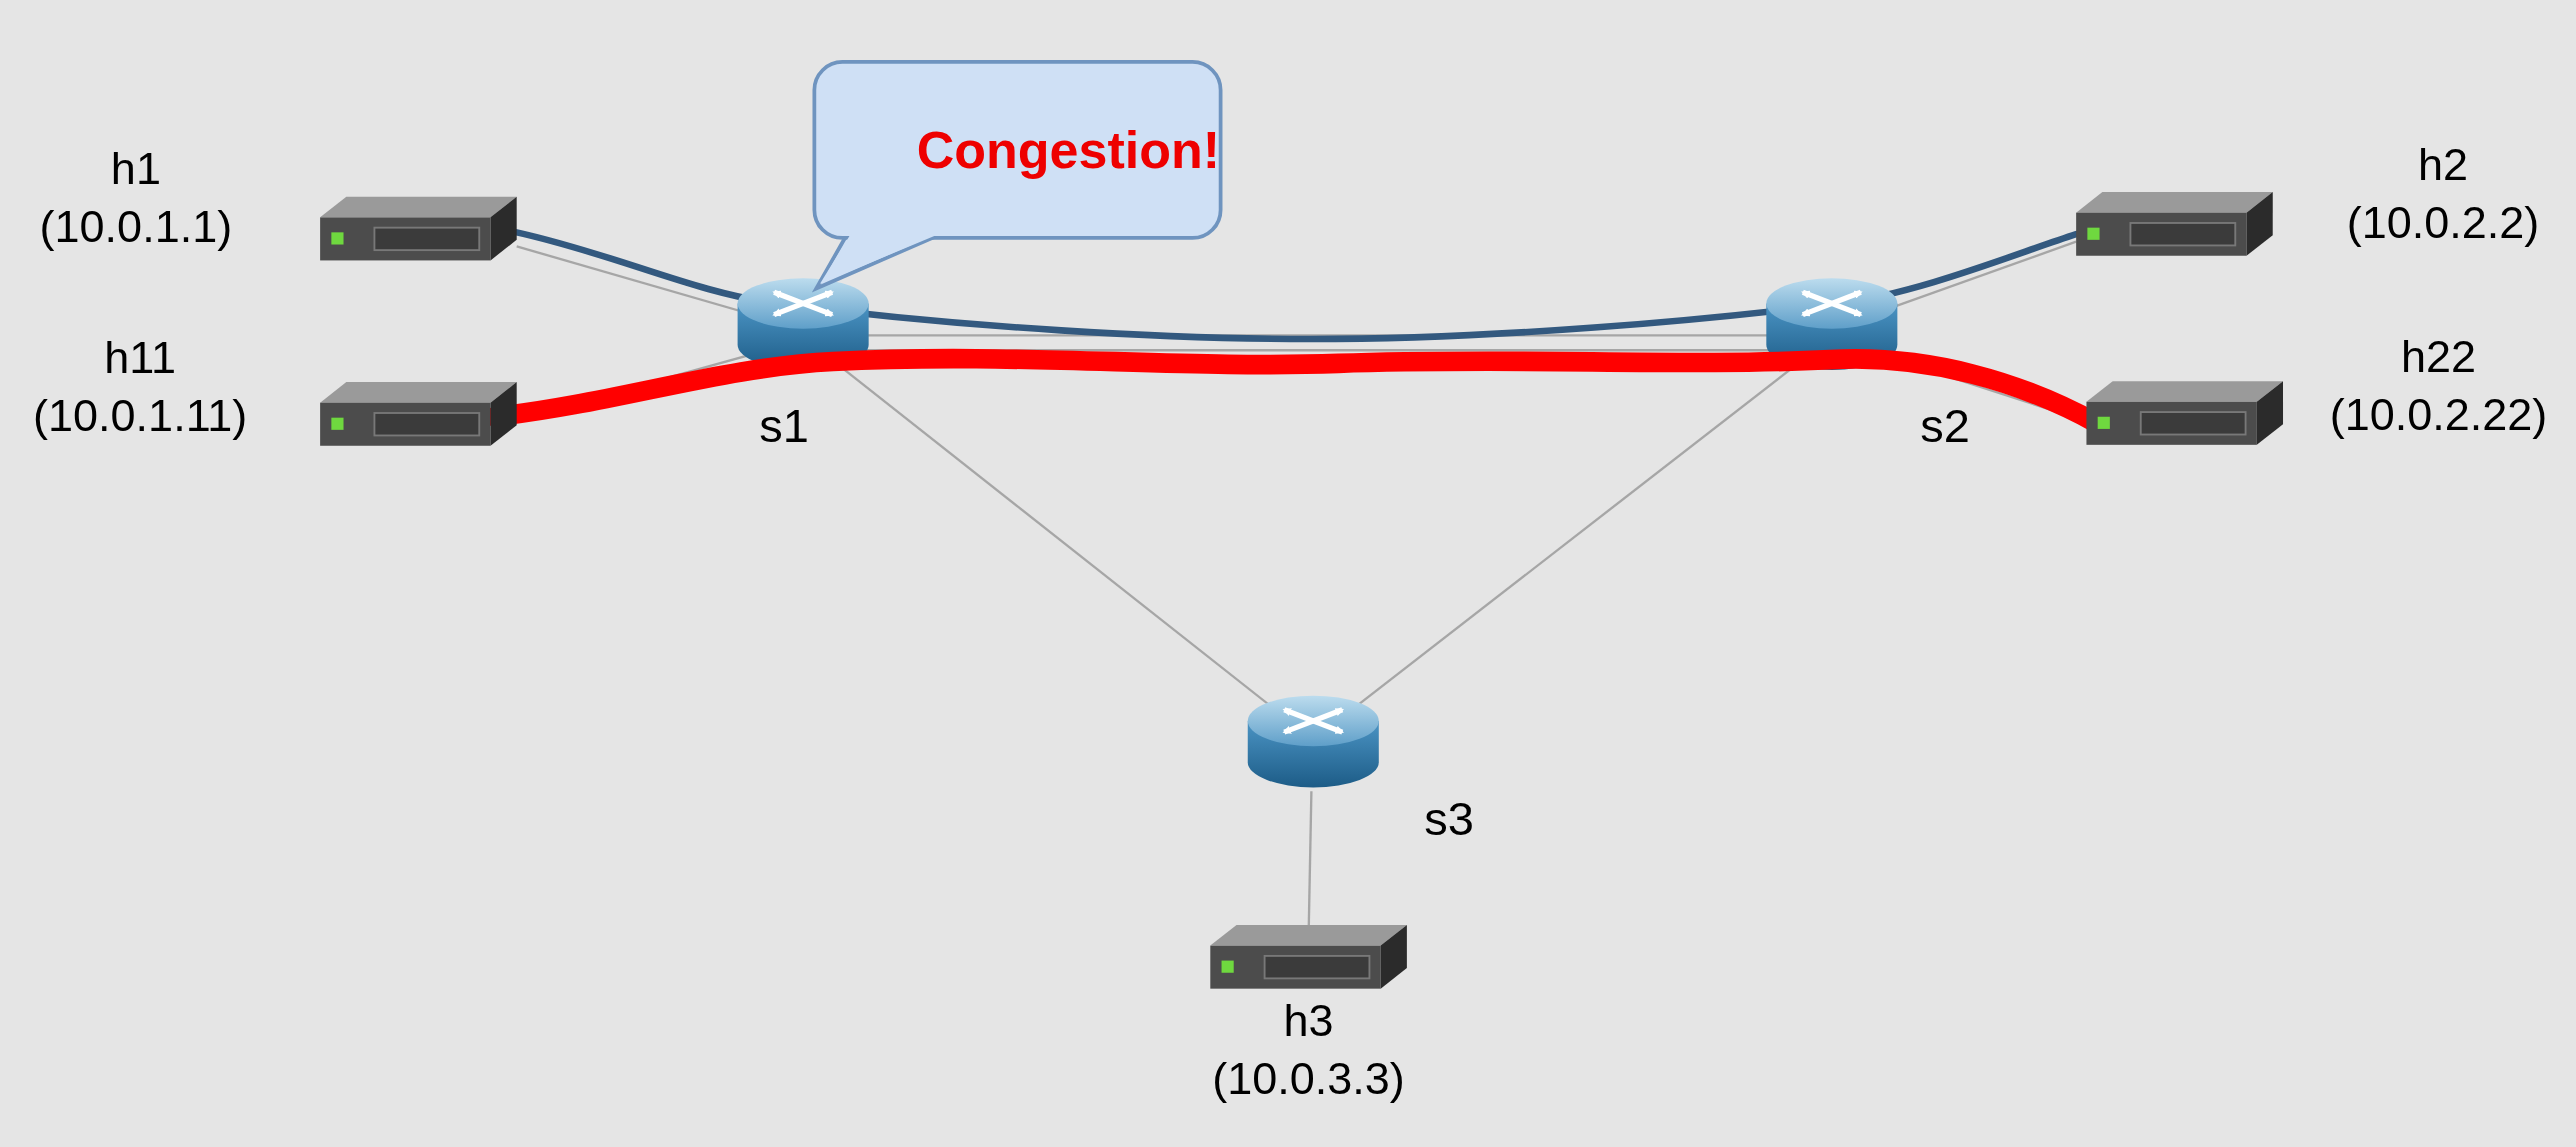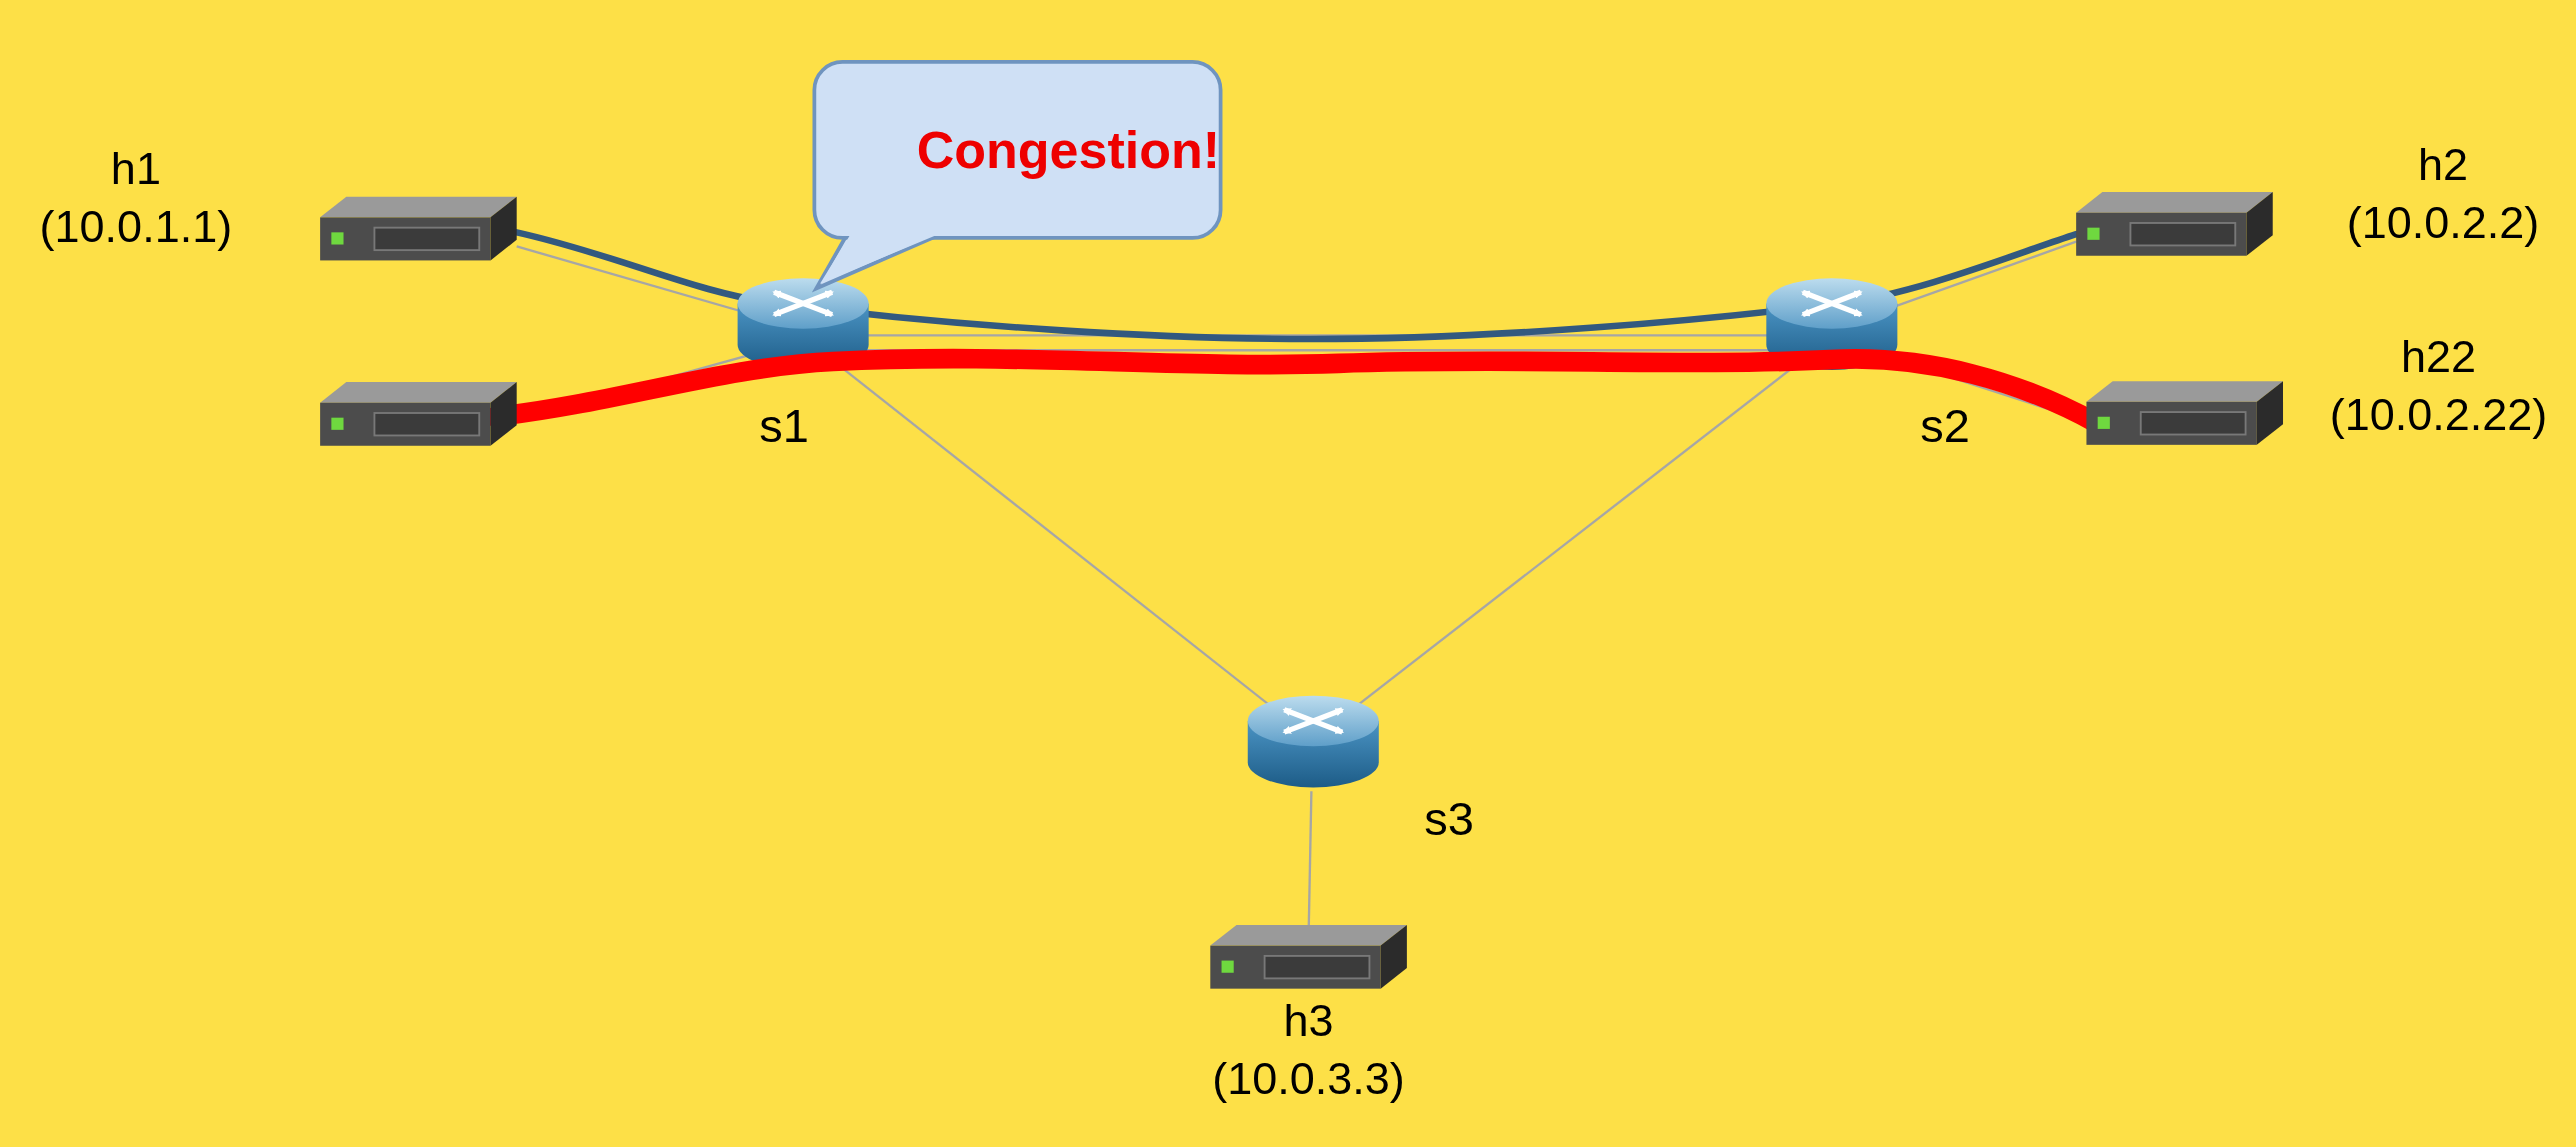--- a/index.html
+++ b/index.html
@@ -1,17 +1,17 @@
 <!DOCTYPE html>
 <html style="font-size:15px"><head>
 <meta charset="utf-8">
 <style>
   html,body{margin:0;padding:0;background:#ffffff;}
   body{font-family:"Liberation Sans", sans-serif;}
-  #stage{position:relative;width:2576px;height:1148px;background:#fde047;overflow:hidden;}
+  #stage{position:relative;width:2576px;height:1148px;background:#e5e5e5;overflow:hidden;}
   #topo-svg{position:absolute;left:0;top:0;}
   .node-label{position:absolute;text-align:center;font-size:45px;line-height:1.28;color:#000;}
   .switch-label{position:absolute;text-align:right;font-size:47px;color:#000;}
   .callout-text{position:absolute;left:814px;top:120px;width:406px;text-align:right;
                 font-size:52px;font-weight:bold;color:#ee0000;}
 </style>
 </head>
 <body>
 
 <div id="stage">
@@ -90,20 +90,24 @@
       <rect x="870" y="66" width="434" height="188" rx="30" fill="#cfe0f5" stroke="#6f94bf" stroke-width="4"></rect>
       <polygon points="908,251 1000,251 876,303" fill="#cfe0f5"></polygon>
     </g>
   </svg>
 
   <div class="node-label" style="left:9.4px;top:140px;width:253px;">
     <div>h1</div>
     <div>(10.0.1.1)</div>
   </div>
 
+  <div class="node-label" style="left:4.7px;top:329px;width:271px;">
+    <div>h11</div>
+    <div>(10.0.1.11)</div>
+  </div>
 
   <div class="node-label" style="left:2312px;top:136px;width:262px;">
     <div>h2</div>
     <div>(10.0.2.2)</div>
   </div>
 
   <div class="node-label" style="left:2298px;top:328px;width:281px;">
     <div>h22</div>
     <div>(10.0.2.22)</div>
   </div>

